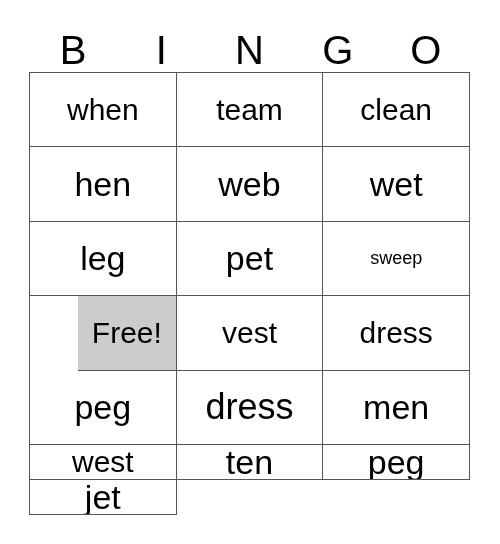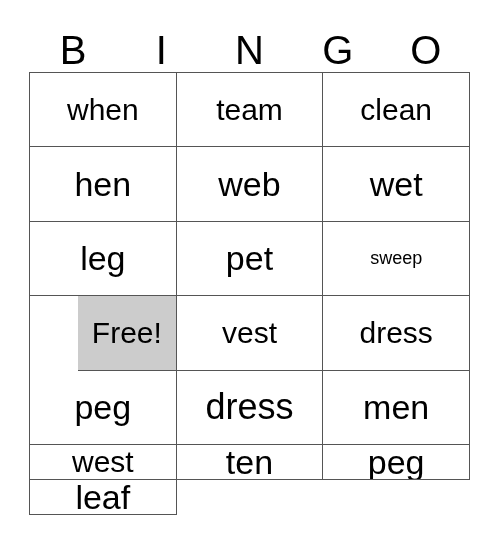--- a/index.html
+++ b/index.html
@@ -110,16 +110,16 @@
       <div class="bingo-cell size-xs">sweep</div>
       <div class="bingo-cell size-md free-cell">Free!</div>
       <div class="bingo-cell size-md">vest</div>
       <div class="bingo-cell size-md">dress</div>
       <div class="bingo-cell size-lg">peg</div>
       <div class="bingo-cell size-sm">dress</div>
       <div class="bingo-cell size-lg">men</div>
       <div class="bingo-cell size-md">west</div>
       <div class="bingo-cell size-lg">ten</div>
       <div class="bingo-cell size-lg">peg</div>
-      <div class="bingo-cell size-lg">leaf</div>
+      <div class="bingo-cell size-lg">jet</div>
     </div>
 
 </div>
 
 </body></html>

